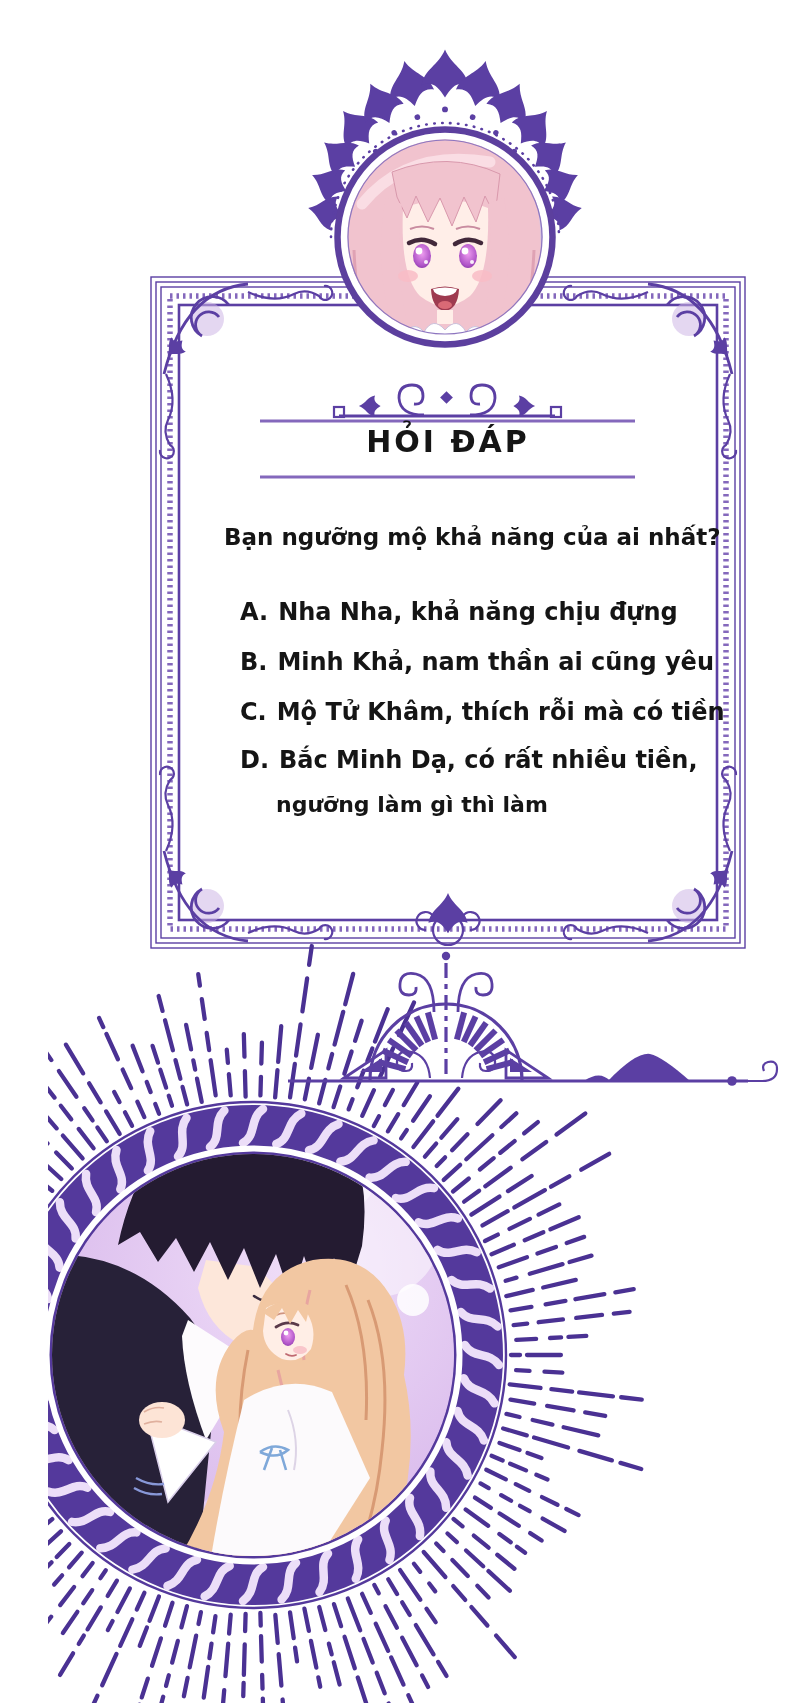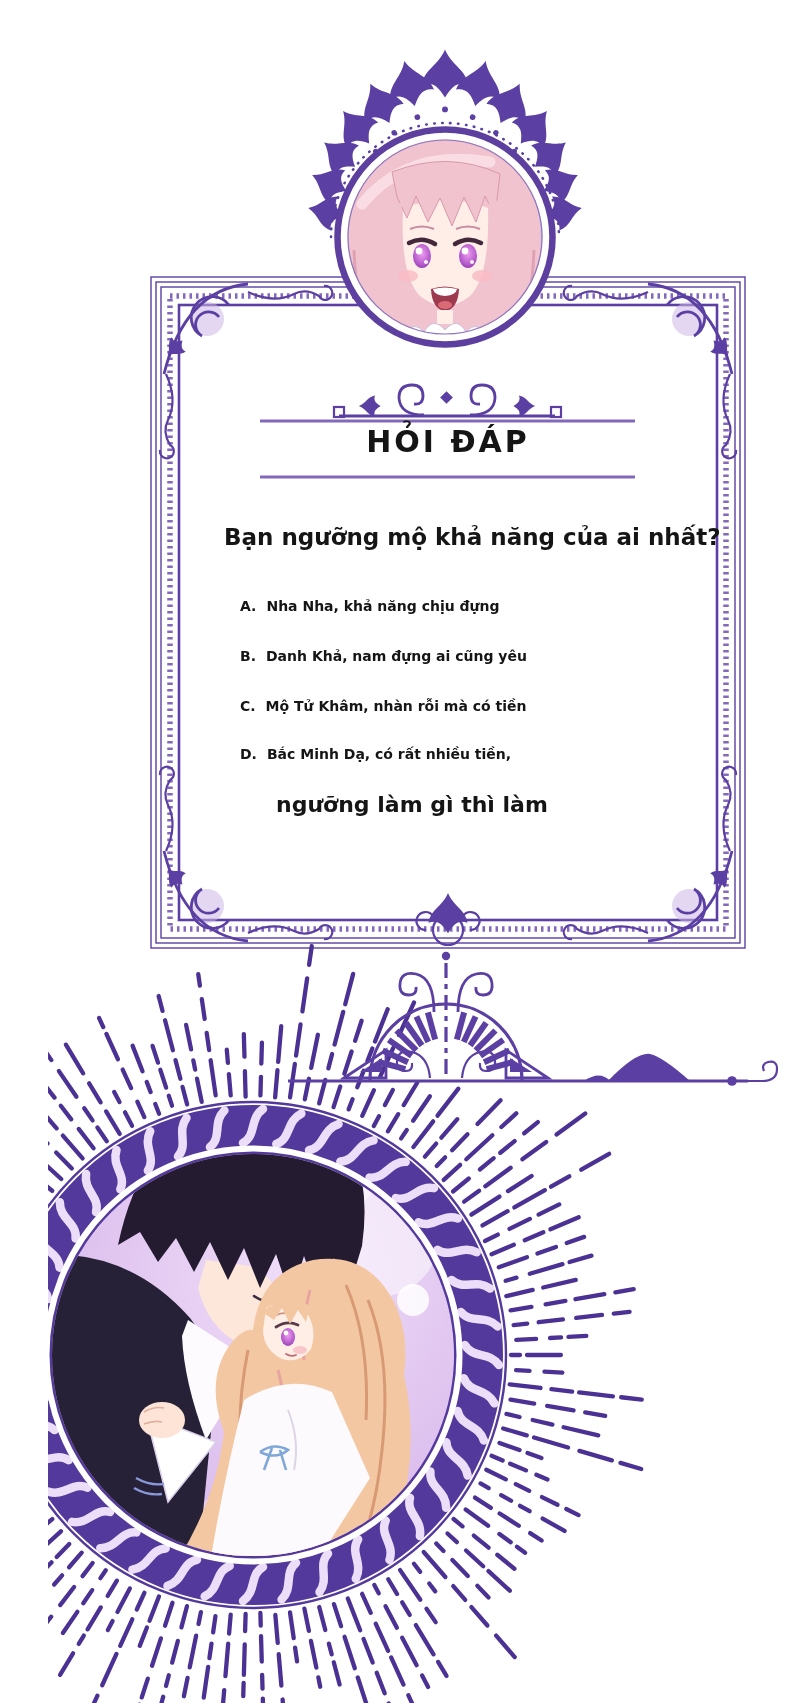--- a/index.html
+++ b/index.html
@@ -7,21 +7,21 @@
         font-family:"DejaVu Sans", sans-serif;margin-left:48px;}
   svg.deco{position:absolute;left:0;top:0;}
   .st1{stroke:#5b3fa3;stroke-width:1.4;fill:none;}
   .st2{stroke:#5b3fa3;stroke-width:2.2;fill:none;}
   .st25{stroke:#5b3fa3;stroke-width:2.8;fill:none;}
   .st3{stroke:#5b3fa3;stroke-width:3.2;fill:none;}
   .fillp{fill:#5b3fa3;}
   .txt{position:absolute;color:#151515;font-weight:bold;white-space:nowrap;z-index:5;}
   .qa-title{left:103px;top:424px;width:594px;text-align:center;font-size:30px;letter-spacing:3px;}
   .qa-question{left:176px;top:524px;font-size:23px;text-align:center;}
-  .opt{font-size:14px;left:192px;}
+  .opt{font-size:24px;left:192px;}
   .opt .olabel{margin-right:10px;}
   .opt-a{top:598px;} .opt-b{top:648px;} .opt-c{top:698px;} .opt-d{top:746px;}
   .opt-d2{top:792px;left:228px;font-size:22px;}
 </style>
 </head>
 <body>
 
 <div class="page">
 
 <svg class="deco" width="800" height="1703" viewBox="0 0 800 1703">
@@ -703,23 +703,23 @@
   </g>
 </svg>
 
 <div class="txt qa-title">HỎI ĐÁP</div>
 <div class="txt qa-question">Bạn ngưỡng mộ khả năng của ai nhất?</div>
 
 <div class="txt opt opt-a">
   <span class="olabel">A.</span><span>Nha Nha, khả năng chịu đựng</span>
 </div>
 <div class="txt opt opt-b">
-  <span class="olabel">B.</span><span>Danh Khả, nam đựng ai cũng yêu</span>
+  <span class="olabel">B.</span><span>Minh Khả, nam thần ai cũng yêu</span>
 </div>
 <div class="txt opt opt-c">
-  <span class="olabel">C.</span><span>Mộ Tử Khâm, nhàn rỗi mà có tiền</span>
+  <span class="olabel">C.</span><span>Mộ Tử Khâm, thích rỗi mà có tiền</span>
 </div>
 <div class="txt opt opt-d">
   <span class="olabel">D.</span><span>Bắc Minh Dạ, có rất nhiều tiền,</span>
 </div>
 <div class="txt opt-d2">ngưỡng làm gì thì làm</div>
 
 </div>
 
 </body></html>

